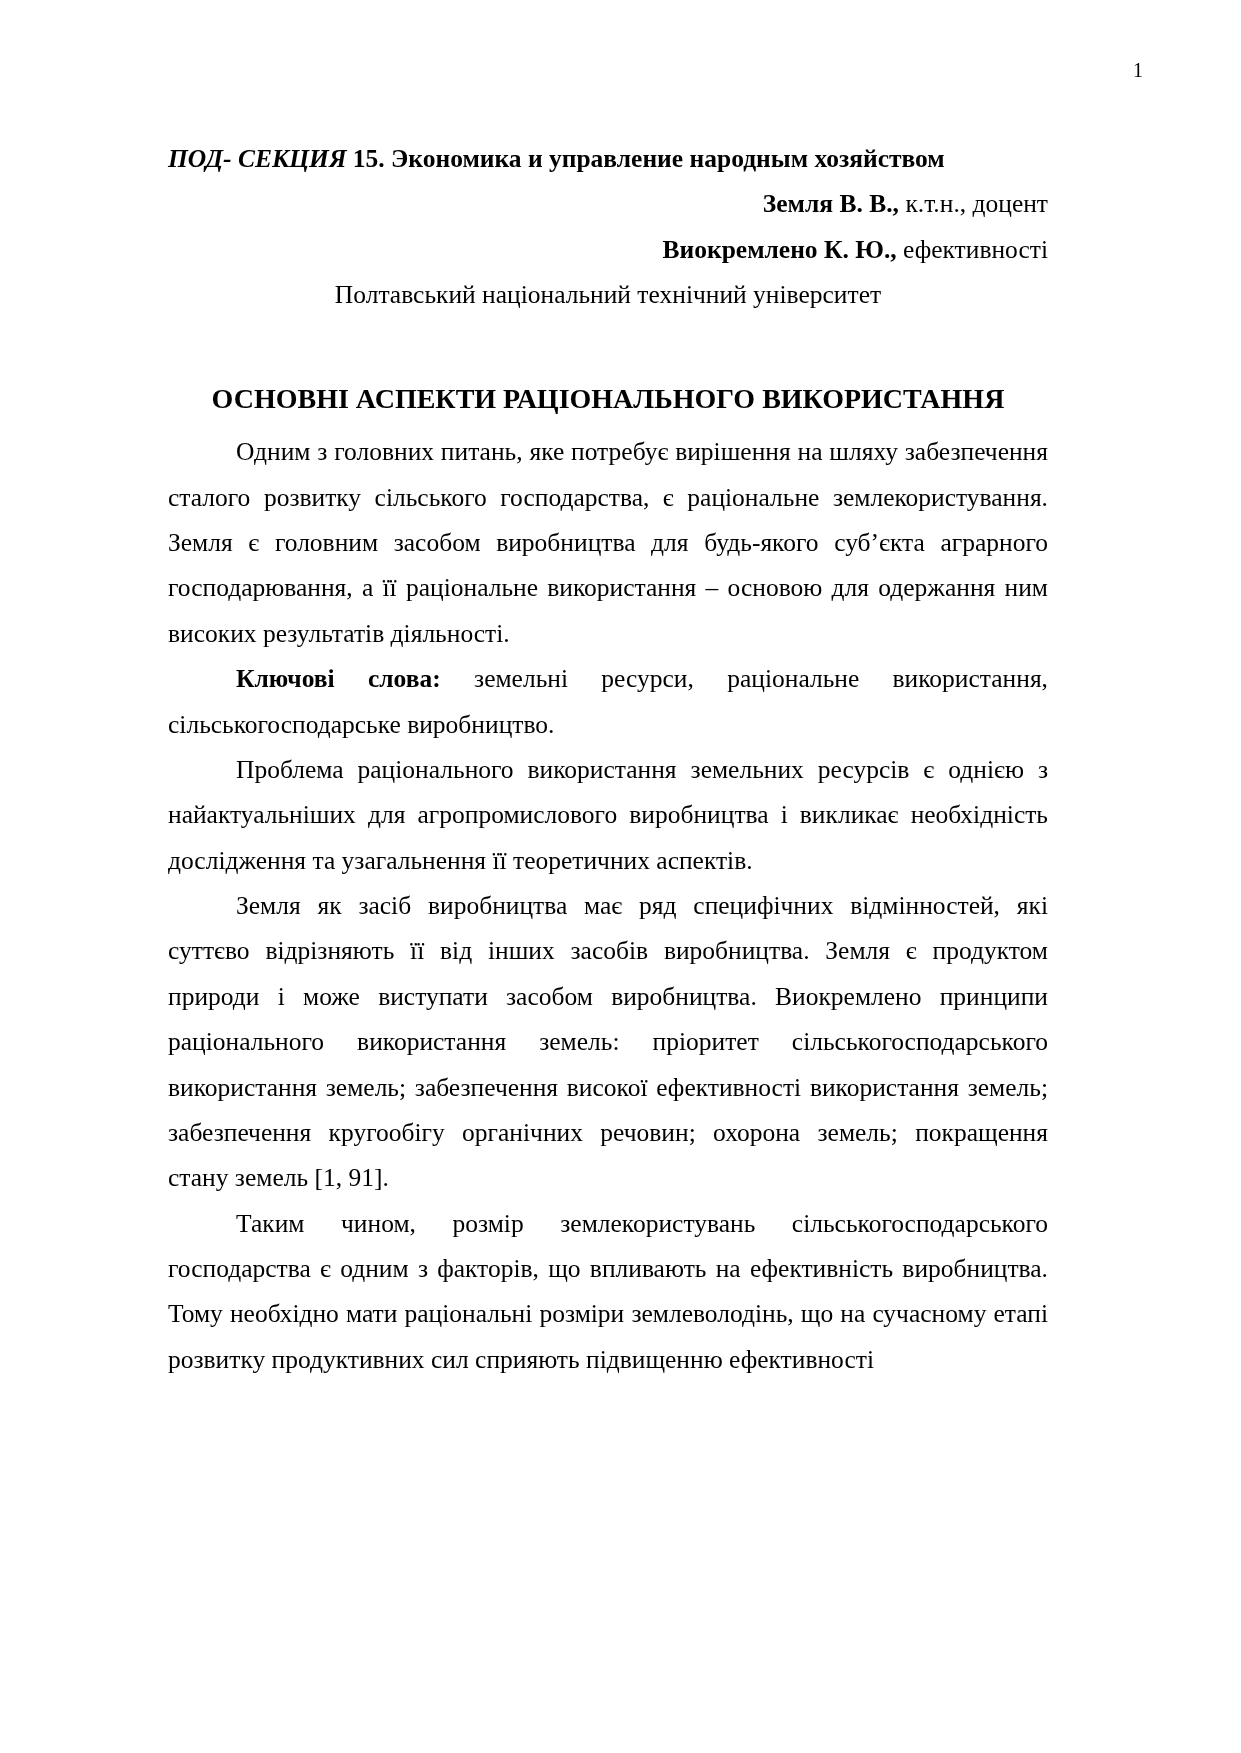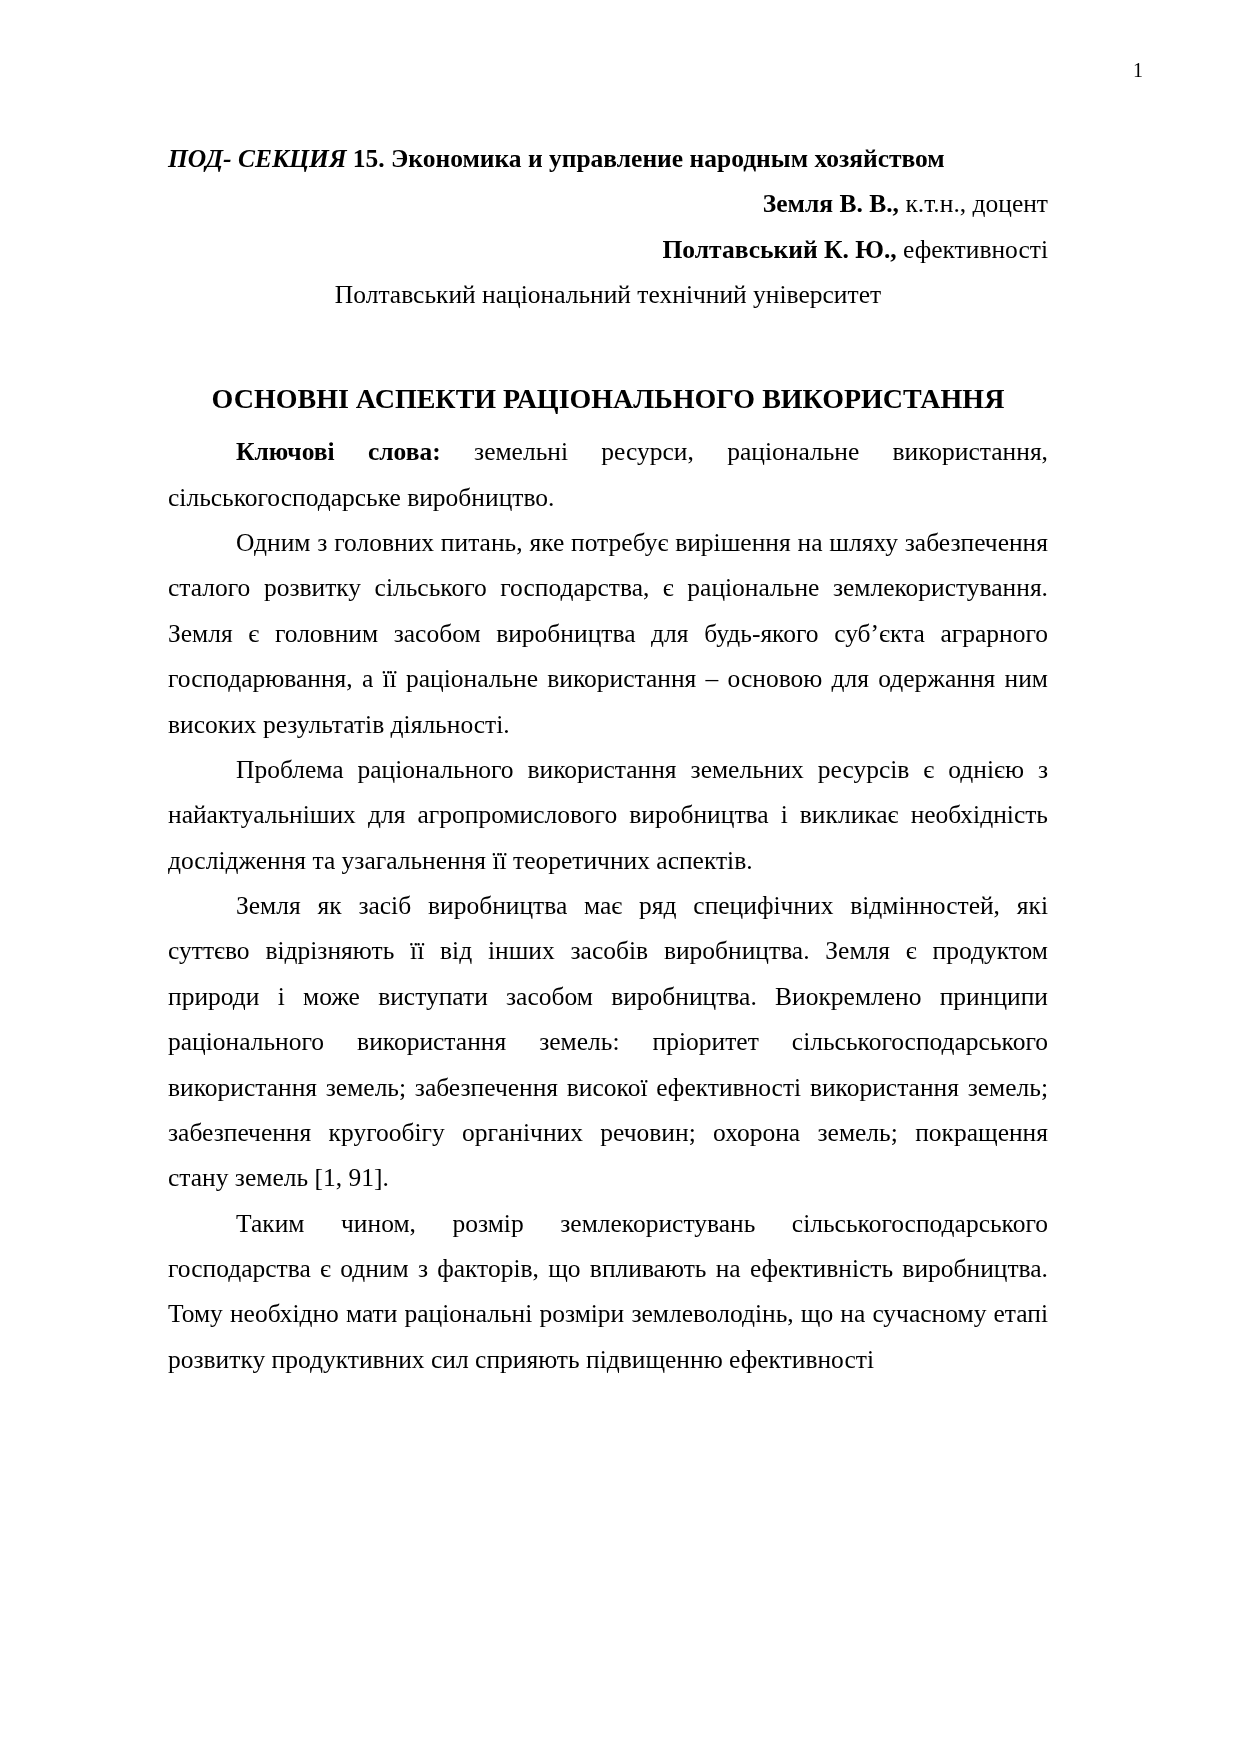--- a/index.html
+++ b/index.html
@@ -97,36 +97,36 @@
 
       <div class="subsection-line">
         <span class="subsection-prefix">ПОД- СЕКЦИЯ</span><span class="subsection-rest"> 15. Экономика и управление народным хозяйством</span>
       </div>
 
       <div class="author-line">
         <span class="author-name">Земля В. В.,</span><span class="author-role"> к.т.н., доцент</span>
       </div>
 
       <div class="author-line">
-        <span class="author-name">Полтавський К. Ю.,</span><span class="author-role"> ефективності</span>
+        <span class="author-name">Виокремлено К. Ю.,</span><span class="author-role"> ефективності</span>
       </div>
 
       <div class="affil-line">Полтавський національний технічний університет</div>
 
     </div>
 
     <div class="title-block">
       <div>ОСНОВНІ АСПЕКТИ РАЦІОНАЛЬНОГО ВИКОРИСТАННЯ</div>
     </div>
 
     <div class="body-block">
 
+      <p>Одним з головних питань, яке потребує вирішення на шляху забезпечення сталого розвитку сільського господарства, є раціональне землекористування. Земля є головним засобом виробництва для будь-якого суб’єкта аграрного господарювання, а її раціональне використання – основою для одержання ним високих результатів діяльності.</p>
+
       <p><span class="kw-label">Ключові слова:</span><span> земельні ресурси, раціональне використання, сільськогосподарське виробництво.</span></p>
-
-      <p>Одним з головних питань, яке потребує вирішення на шляху забезпечення сталого розвитку сільського господарства, є раціональне землекористування. Земля є головним засобом виробництва для будь-якого суб’єкта аграрного господарювання, а її раціональне використання – основою для одержання ним високих результатів діяльності.</p>
 
       <p>Проблема раціонального використання земельних ресурсів є однією з найактуальніших для агропромислового виробництва і викликає необхідність дослідження та узагальнення її теоретичних аспектів.</p>
 
       <p>Земля як засіб виробництва має ряд специфічних відмінностей, які суттєво відрізняють її від інших засобів виробництва. Земля є продуктом природи і може виступати засобом виробництва. Виокремлено принципи раціонального використання земель: пріоритет сільськогосподарського використання земель; забезпечення високої ефективності використання земель; забезпечення кругообігу органічних речовин; охорона земель; покращення стану земель [1, 91].</p>
 
       <p>Таким чином, розмір землекористувань сільськогосподарського господарства є одним з факторів, що впливають на ефективність виробництва. Тому необхідно мати раціональні розміри землеволодінь, що на сучасному етапі розвитку продуктивних сил сприяють підвищенню ефективності</p>
 
     </div>
   </div>
 </div>

